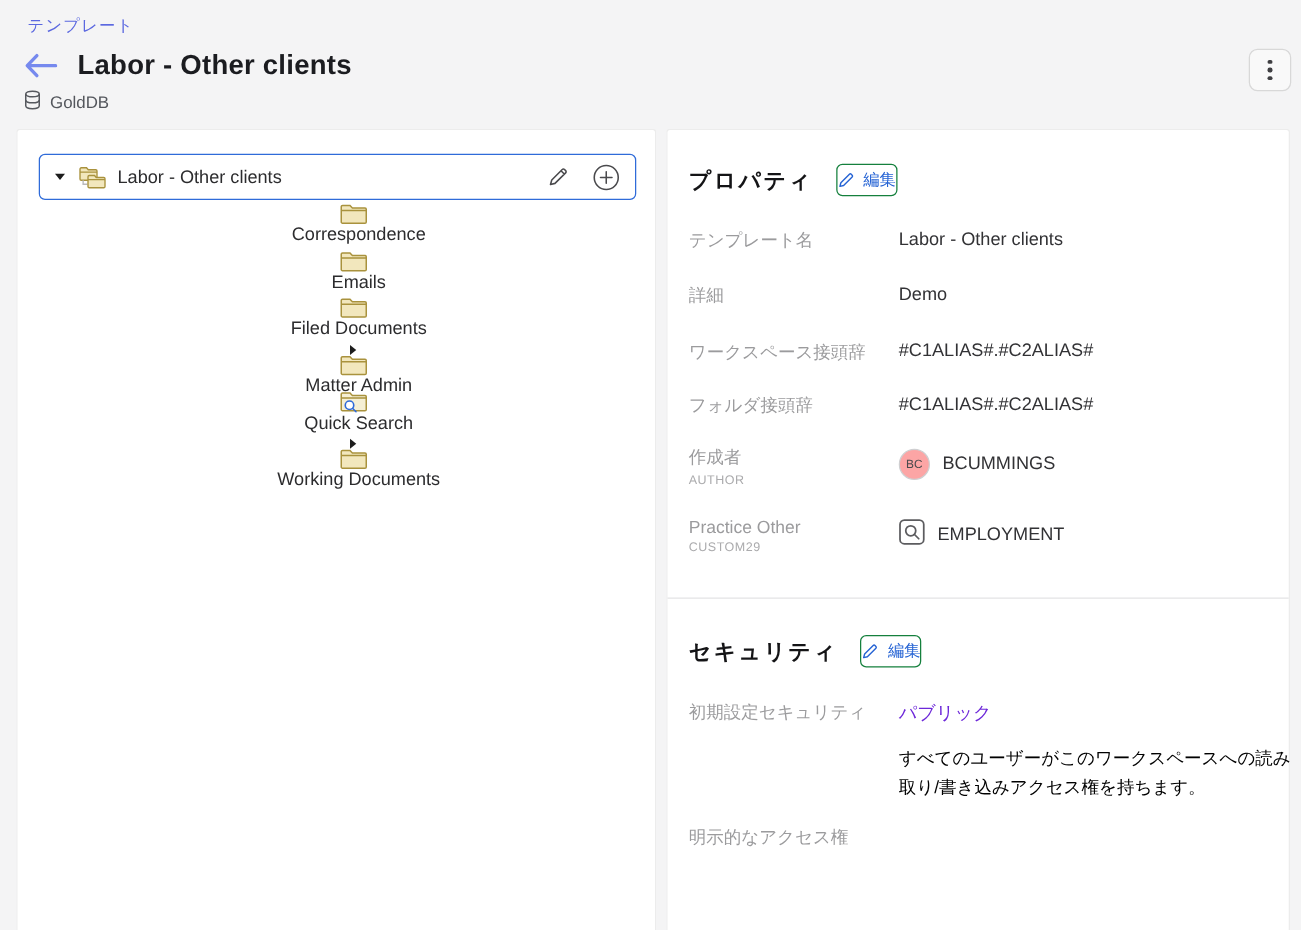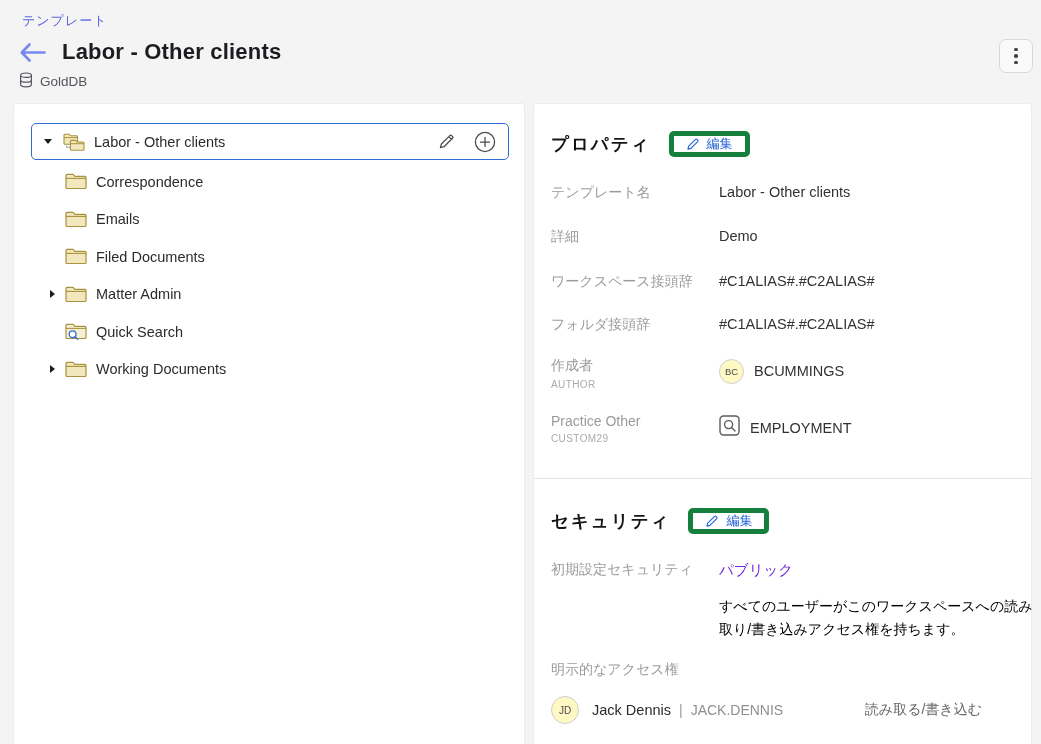--- a/index.html
+++ b/index.html
@@ -42,40 +42,40 @@
     border:1.5px solid #2f6bd9; border-radius:5px; background:#fff;
     display:flex; align-items:center; padding:0 12px; cursor:pointer;
   }
   .caret-down { width:0; height:0; border-left:4.5px solid transparent; border-right:4.5px solid transparent; border-top:5.5px solid #1d1d1d; }
   .caret-right { width:0; height:0; border-top:4.5px solid transparent; border-bottom:4.5px solid transparent; border-left:5.5px solid #1d1d1d; }
   .tree-root .ws-icon { margin:0 9px 0 10px; display:flex; }
   .tree-root .root-label { flex:1; font-size:14.5px; color:#2c2c2e; }
   .root-actions { display:flex; align-items:center; gap:19px; }
   .icon-btn { display:flex; cursor:pointer; }
   .tree-list { position:absolute; top:59px; left:0; right:0; }
-  .tree-item { height:37.5px; display:flex; align-items:center; padding-left:36px; cursor:pointer; }
+  .tree-item { height:37.5px; display:flex; align-items:center; padding-left:36px; cursor:pointer;flex-direction:column; }
   .tree-item .caret-cell { width:15px; display:flex; }
   .tree-item .f-icon { margin-right:9px; display:flex; }
   .tree-item .t-label { font-size:14.5px; color:#2c2c2e; }
 
   
   .section-head { position:absolute; left:17px; display:flex; align-items:center; gap:18px; }
   .section-title { font-size:17.5px; font-weight:700; color:#141416; letter-spacing:2px; }
   .edit-btn {
-    display:inline-flex; align-items:center; gap:7px; height:26px; padding:0 12px;
-    border:5px solid #15803d; border-radius:5px; background:#fff; color:#2563d4;
+    display:inline-flex; align-items:center; gap:7px; height:26px; padding:0 0;
+    border:1px solid #15803d; border-radius:5px; background:#fff; color:#2563d4;
     font-size:13px; cursor:pointer; font-family:inherit;
   }
   .prop-row { position:absolute; left:17px; right:17px; display:flex; }
   .prop-label { width:168px; font-size:14px; color:#9b9b9d; flex:none; }
   .prop-sublabel { font-size:10px; color:#ababad; letter-spacing:.4px; margin-top:4px; }
   .prop-value { font-size:14.5px; color:#323235; }
   .value-with-icon { display:flex; align-items:center; gap:10px; margin-top:-5px; }
   .avatar {
-    border:1px solid #cfcfd1; border-radius:50%; background:#fef9c3; color:#4a4a4d;
+    border:1px solid #cfcfd1; border-radius:50%; background:#fca5a5; color:#4a4a4d;
     display:flex; align-items:center; justify-content:center; font-weight:400; flex:none;
   }
   .avatar-sm { width:25px; height:25px; font-size:9.5px; }
   .avatar-md { width:28px; height:28px; font-size:10px; }
   .divider { position:absolute; left:0; right:0; top:374px; height:1px; background:#e4e4e5; }
   .desc-text { position:absolute; left:185px; top:491px; width:314px; font-size:14px; line-height:1.62; color:#000000; }
   .user-row { position:absolute; left:17px; right:17px; top:592px; display:flex; align-items:center; }
   .user-name { font-size:14.5px; color:#2b2b2e; margin-left:13px; }
   .user-sep { font-size:14px; color:#9b9b9d; margin:0 8px; }
   .user-id { font-size:14px; color:#8f8f91; }
@@ -294,21 +294,14 @@
     <span class="prop-label">初期設定セキュリティ</span>
     <span class="prop-value" style="color:#6d28d9;">パブリック</span>
   </div>
 
   <div class="desc-text">すべてのユーザーがこのワークスペースへの読み取り/書き込みアクセス権を持ちます。</div>
 
   <div class="prop-row" style="top:557px;">
     <span class="prop-label" style="width:auto;">明示的なアクセス権</span>
   </div>
 
-  <div class="user-row">
-    <span class="avatar avatar-md">JD</span>
-    <span class="user-name">Jack Dennis</span>
-    <span class="user-sep">|</span>
-    <span class="user-id">JACK.DENNIS</span>
-    <span class="user-perm">読み取る/書き込む</span>
-  </div>
 
 </div>
 
 </body></html>

